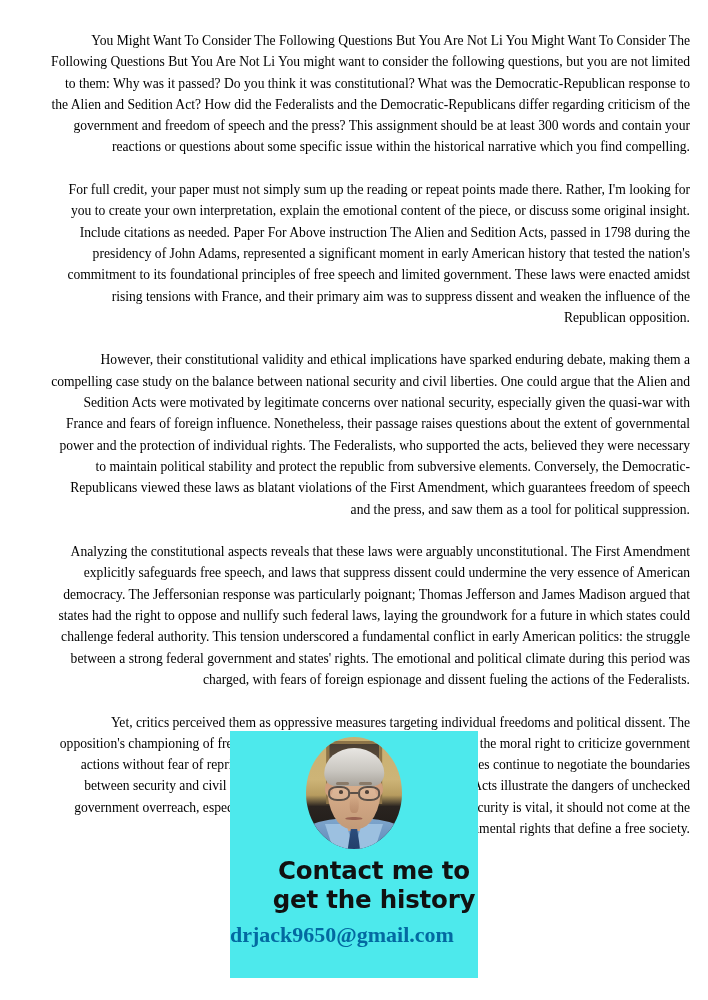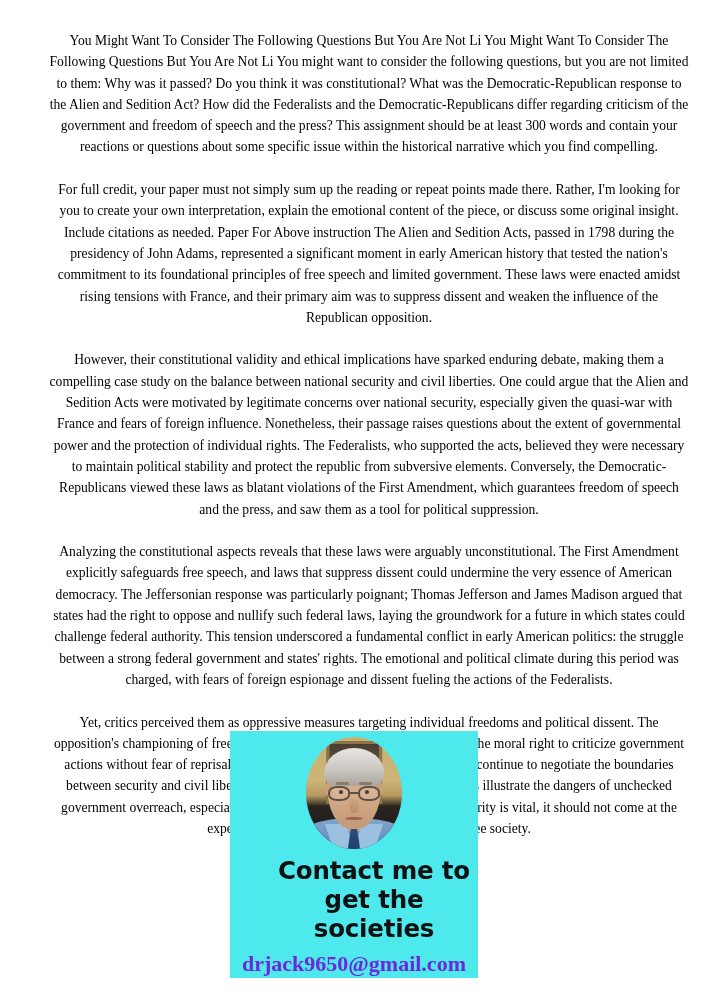--- a/index.html
+++ b/index.html
@@ -20,21 +20,21 @@
   }
 
   #document-body {
     position: absolute;
     left: 48px;
     top: 30px;
     width: 642px;
     font-size: 13.6px;
     line-height: 21.3px;
     color: #000000;
-    text-align: center;
+    text-align: right;
   }
 
   .paragraph {
     margin: 0 0 21.3px 0;
     white-space: pre-line;
   }
   .paragraph:last-child { margin-bottom: 0; }
 
   
   #contact-overlay {
@@ -174,26 +174,26 @@
     font-size: 24.5px;
     line-height: 29px;
     color: #111111;
     letter-spacing: -0.2px;
   }
   #contact-lines .cline { display: block; padding-left: 40px; }
 
   #contact-email {
     margin-top: 8px;
     width: 100%;
-    text-align: center;
+    text-align: left;
     font-family: "Liberation Serif", "DejaVu Serif", serif;
     font-weight: bold;
     font-size: 22px;
     line-height: 26px;
-    color: #6d28d9;
+    color: #0369a1;
   }
 </style>
 </head>
 <body>
 
 <div id="page">
 
   <div id="document-body">
     <p class="paragraph">You Might Want To Consider The Following Questions But You Are Not Li You Might Want To Consider The Following Questions But You Are Not Li You might want to consider the following questions, but you are not limited to them: Why was it passed? Do you think it was constitutional? What was the Democratic-Republican response to the Alien and Sedition Act? How did the Federalists and the Democratic-Republicans differ regarding criticism of the government and freedom of speech and the press? This assignment should be at least 300 words and contain your reactions or questions about some specific issue within the historical narrative which you find compelling.</p>
     <p class="paragraph">For full credit, your paper must not simply sum up the reading or repeat points made there. Rather, I'm looking for you to create your own interpretation, explain the emotional content of the piece, or discuss some original insight. Include citations as needed. Paper For Above instruction The Alien and Sedition Acts, passed in 1798 during the presidency of John Adams, represented a significant moment in early American history that tested the nation's commitment to its foundational principles of free speech and limited government. These laws were enacted amidst rising tensions with France, and their primary aim was to suppress dissent and weaken the influence of the Republican opposition.</p>
@@ -224,20 +224,20 @@
         <span class="ph-lens-l"></span>
         <span class="ph-lens-r"></span>
         <span class="ph-bridge"></span>
       </span>
       <span class="ph-nose"></span>
       <span class="ph-mouth"></span>
     </div>
 
     <div id="contact-lines">
       <span class="cline">Contact me to</span>
-      <span class="cline">get the societies</span>
+      <span class="cline">get the history</span>
     </div>
 
     <div id="contact-email">drjack9650@gmail.com</div>
 
   </div>
 
 </div>
 
 </body></html>

